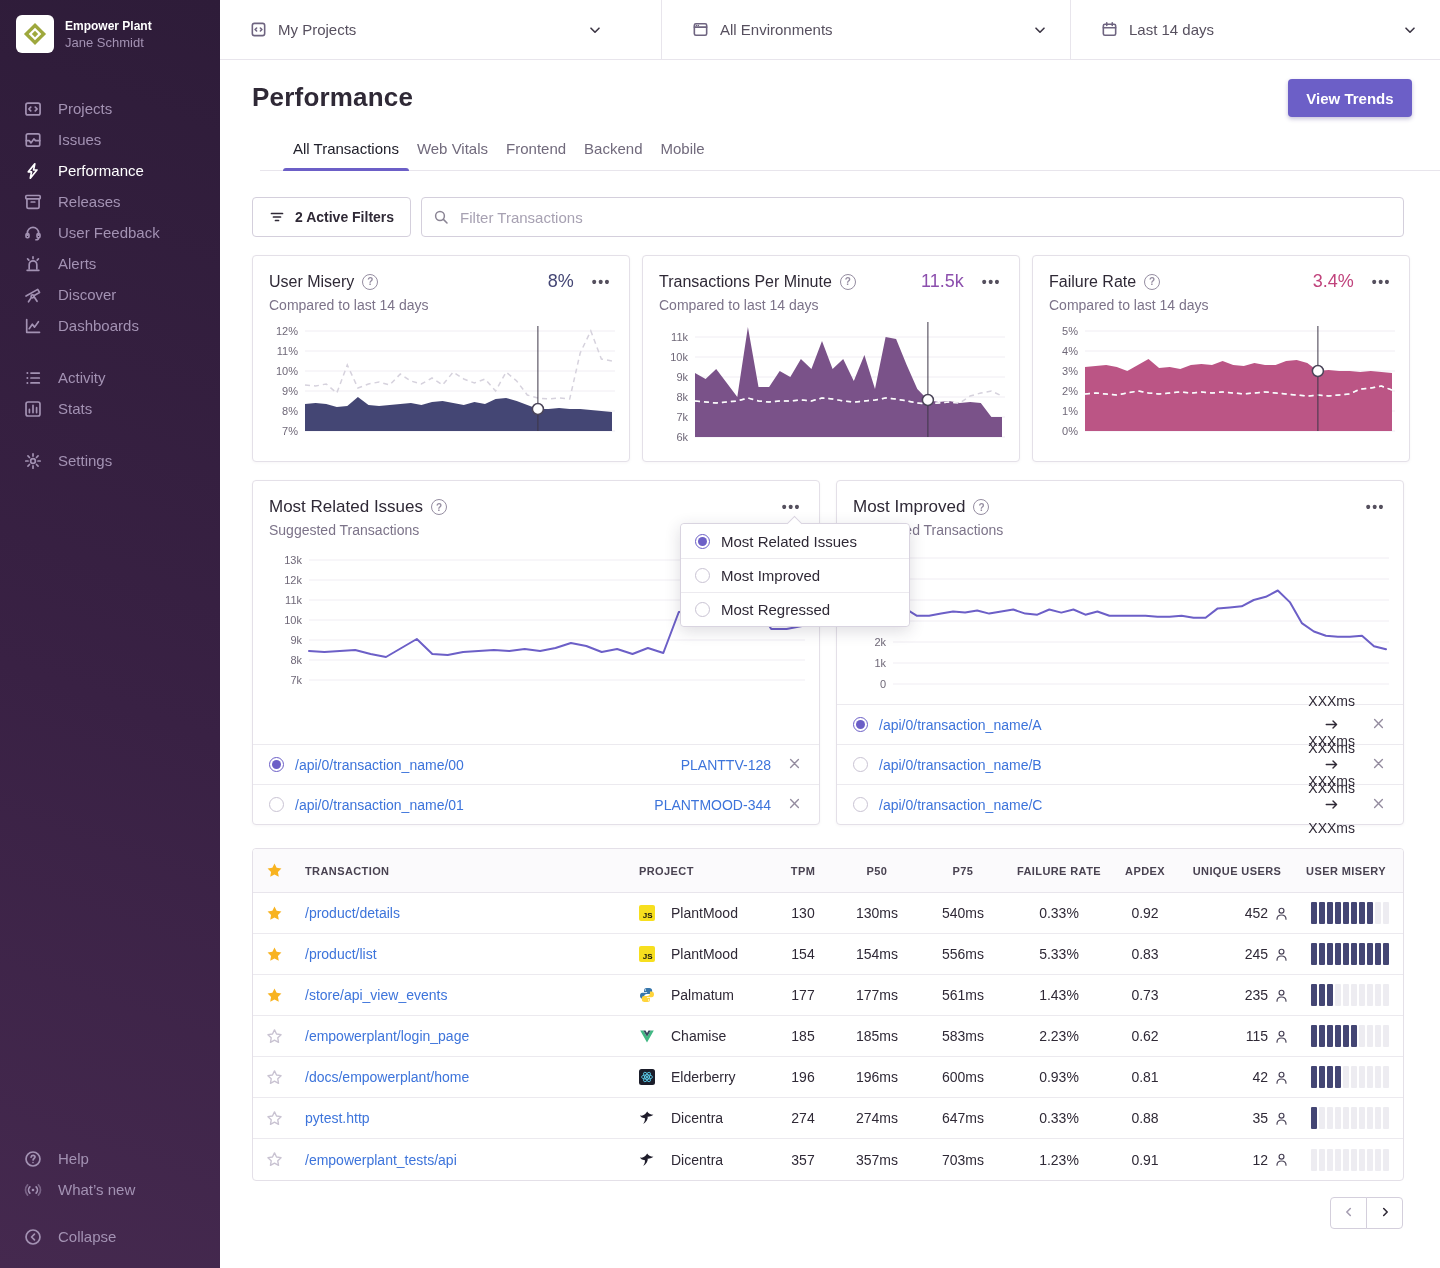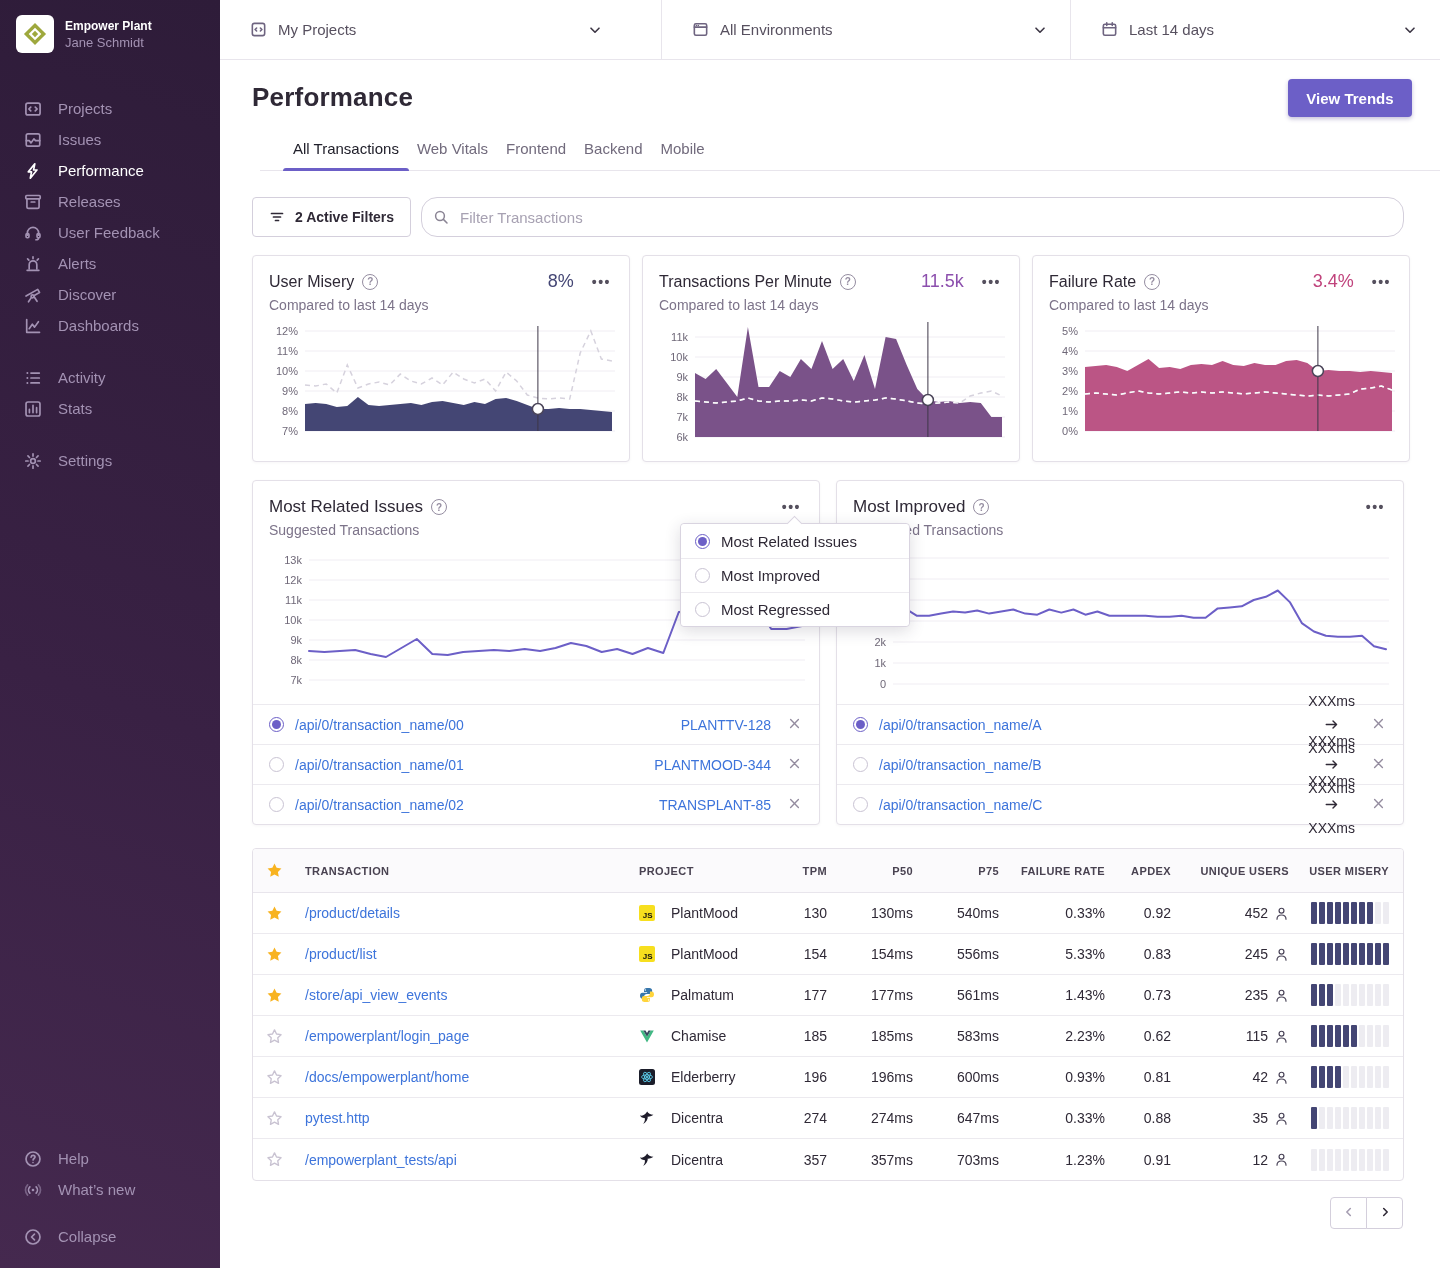--- a/index.html
+++ b/index.html
@@ -55,21 +55,21 @@
   .tab { font-size:15px; color:#716a7c; cursor:pointer; position:relative; padding-top:3px; }
   .tab.active { color:#21202b; font-weight:500; }
   .tab.active::after { content:''; position:absolute; left:-10px; right:-10px; bottom:-1px; height:3px; background:#6C5FC7; border-radius:3px 3px 0 0; }
 
   .filter-row { position:absolute; left:32px; top:197px; width:1152px; display:flex; gap:10px; }
   .active-filters { height:40px; padding:0 16px; background:#fff; border:1px solid #d4cfdc; border-radius:4px;
     display:flex; align-items:center; gap:10px; font-family:inherit; font-size:14px; font-weight:700; color:#2f2936; cursor:pointer; }
   .active-filters .icon { color:#2f2936; display:flex; }
   .search-wrap { position:relative; flex:1; }
   .search-wrap .icon { position:absolute; left:12px; top:12px; color:#8a8494; pointer-events:none; }
-  .search-input { width:100%; height:40px; border:1px solid #d4cfdc; border-radius:16px; padding:0 12px 0 38px; font-family:inherit; font-size:15px; color:#2f2936; outline:none; }
+  .search-input { width:100%; height:40px; border:1px solid #d4cfdc; border-radius:4px; padding:0 12px 0 38px; font-family:inherit; font-size:15px; color:#2f2936; outline:none; }
   .search-input::placeholder { color:#a7a1b2; }
 
   .card { background:#fff; border:1px solid #e4e0e8; border-radius:4px; box-shadow:0 1px 3px rgba(43,34,51,.04); }
 
   .mini-cards { position:absolute; left:32px; top:255px; display:flex; gap:12px; }
   .mini-card { width:378px; height:207px; padding:15px 16px 0; }
   .card-head { display:flex; align-items:center; gap:8px; }
   .card-title { font-size:16px; color:#2f2936; }
   .wide-card .card-title { font-size:17px; }
   .help-circle { width:16px; height:16px; border-radius:50%; border:1.4px solid #958da1; color:#958da1; font-size:10px; font-weight:700; display:flex; align-items:center; justify-content:center; flex:none; }
@@ -103,21 +103,21 @@
   .menu-opt + .menu-opt { border-top:1px solid #eceaef; }
 
   
   .tx-table { position:absolute; left:32px; top:848px; width:1152px; border:1px solid #e4e0e8; border-radius:4px; background:#fff; overflow:hidden; }
   .tx-head, .tx-row { display:grid; grid-template-columns:42px minmax(0,1fr) 150px 62px 86px 86px 106px 66px 118px 100px; align-items:center; }
   .tx-head { height:44px; background:#fbfafc; border-bottom:1px solid #e8e5ec; font-size:11px; font-weight:700; color:#494251; letter-spacing:.4px; }
   .tx-row { height:41px; border-bottom:1px solid #eceaef; font-size:14px; }
   .tx-row:last-child { border-bottom:none; }
   .c-star { display:flex; justify-content:center; align-items:center; cursor:pointer; }
   .c-left { padding-left:10px; text-align:left; }
-  .c-right { padding-right:14px; text-align:right; }
+  .c-right { padding-right:14px; text-align:center; }
   .tx-link { color:#3D74DB; cursor:pointer; }
   .c-project { display:flex; align-items:center; gap:16px; padding-left:10px;text-align:center; }
   .c-users { display:flex; align-items:center; justify-content:flex-end; gap:6px; padding-right:14px; }
   .c-users .icon { color:#4a4458; display:flex; }
   .c-misery { display:flex; justify-content:flex-end; gap:2px; padding-right:14px; }
   .mis-bar { width:6px; height:22px; background:#edecf1; border-radius:1px; }
   .mis-bar.f { background:#444674; }
   .star-f { color:#f8b320; display:flex; }
   .star-o { color:#c9c3d2; display:flex; }
 
@@ -504,30 +504,20 @@
               <button class="wc-close">
                 <span class="icon"><svg width="13" height="13" viewBox="0 0 16 16" fill="none" stroke="currentColor" stroke-width="1.7" stroke-linecap="round">
                     <path d="M3.2 3.2 12.8 12.8M12.8 3.2 3.2 12.8"></path>
                   </svg></span>
               </button>
             </div>
             <div class="wc-row">
               <span class="radio"></span>
               <span class="wc-link">/api/0/transaction_name/01</span>
               <span class="wc-issue">PLANTMOOD-344</span>
-              <button class="wc-close">
-                <span class="icon"><svg width="13" height="13" viewBox="0 0 16 16" fill="none" stroke="currentColor" stroke-width="1.7" stroke-linecap="round">
-                    <path d="M3.2 3.2 12.8 12.8M12.8 3.2 3.2 12.8"></path>
-                  </svg></span>
-              </button>
-            </div>
-            <div class="wc-row">
-              <span class="radio"></span>
-              <span class="wc-link">/api/0/transaction_name/02</span>
-              <span class="wc-issue">TRANSPLANT-85</span>
               <button class="wc-close">
                 <span class="icon"><svg width="13" height="13" viewBox="0 0 16 16" fill="none" stroke="currentColor" stroke-width="1.7" stroke-linecap="round">
                     <path d="M3.2 3.2 12.8 12.8M12.8 3.2 3.2 12.8"></path>
                   </svg></span>
               </button>
             </div>
           </div>
         </div>
         <div class="card wide-card">
           <div class="card-head">

